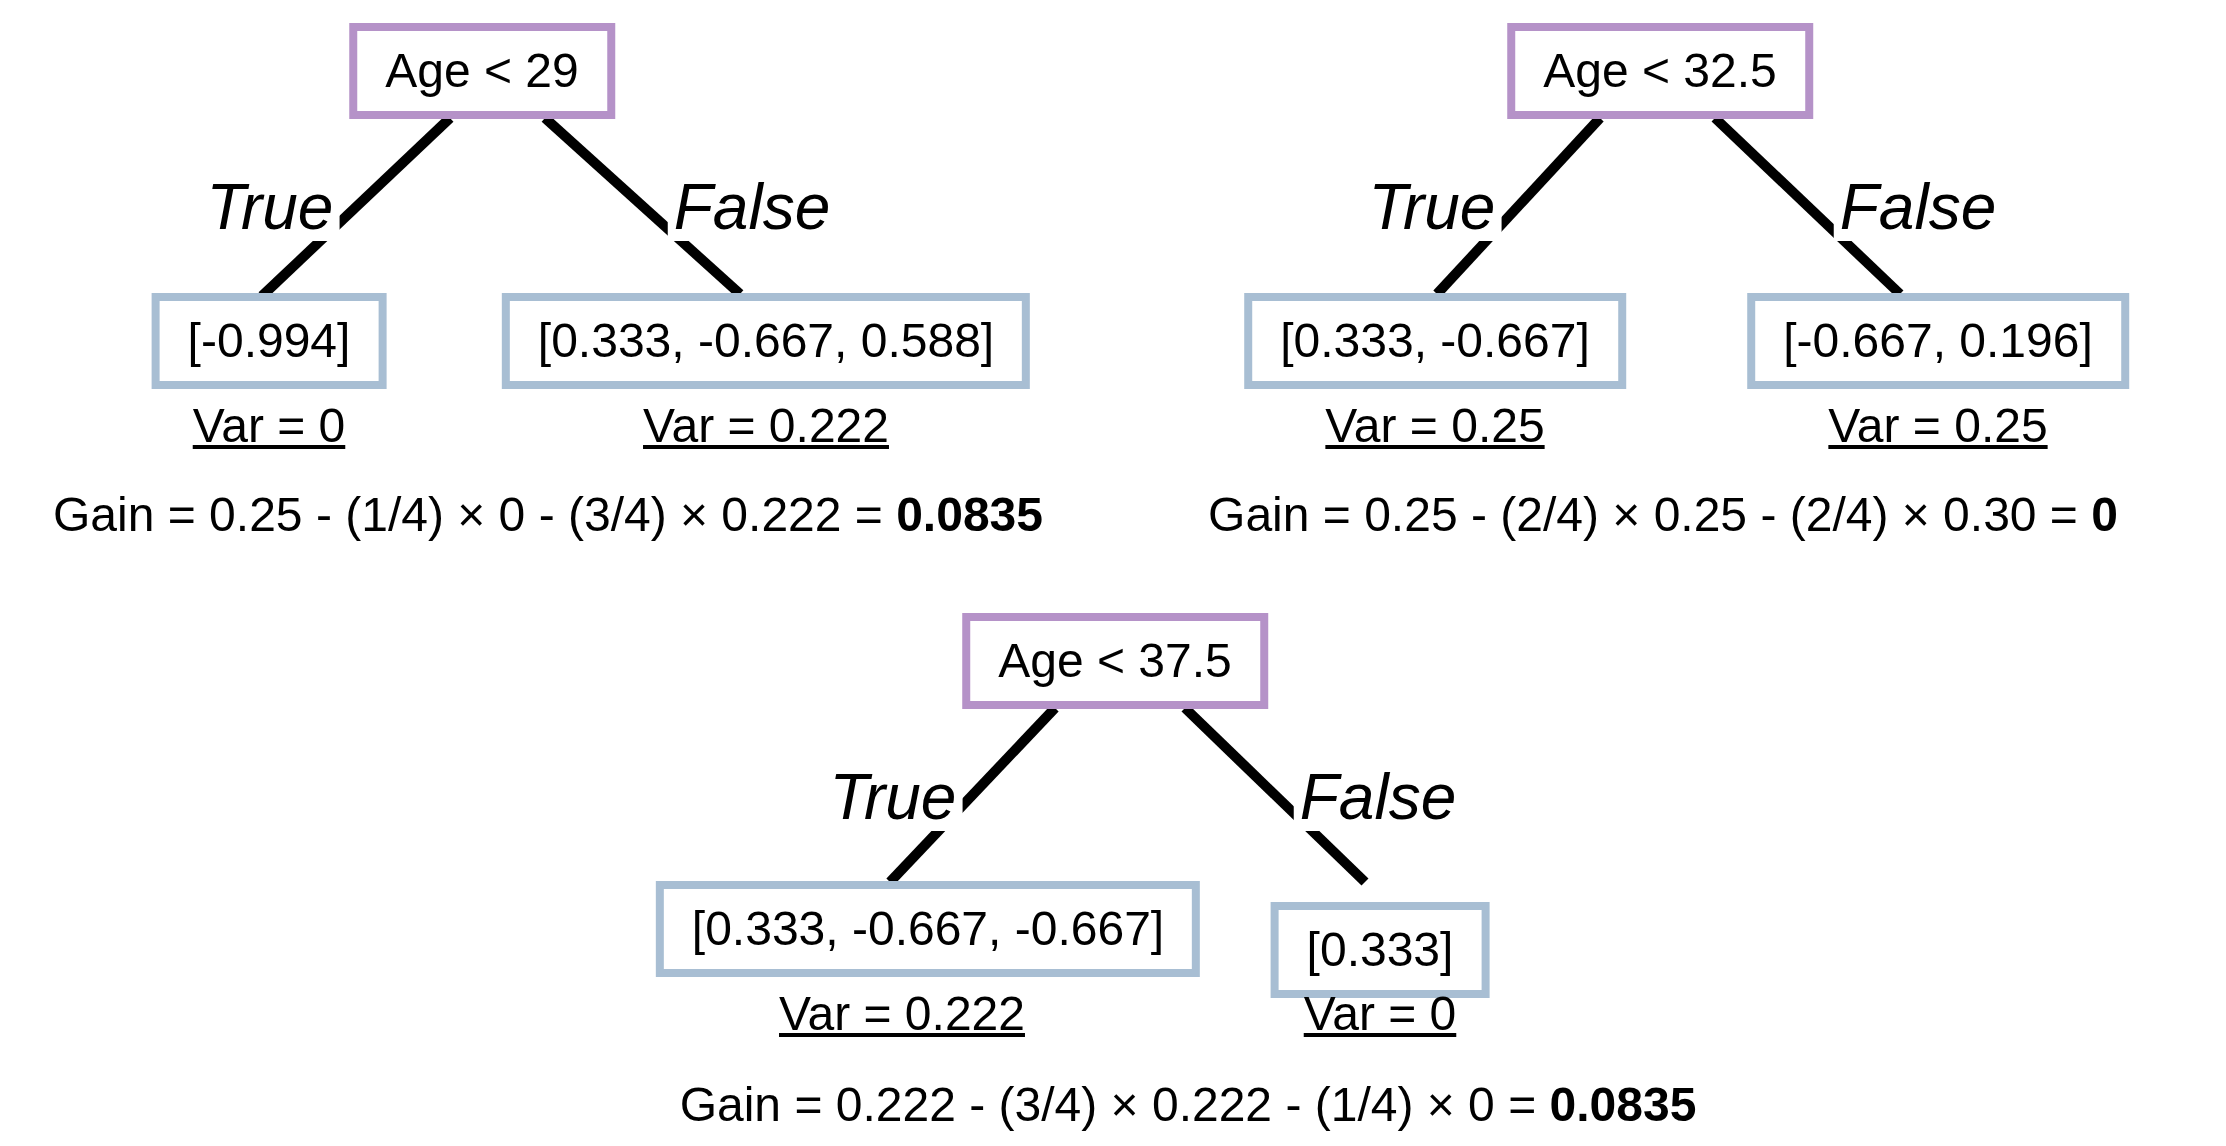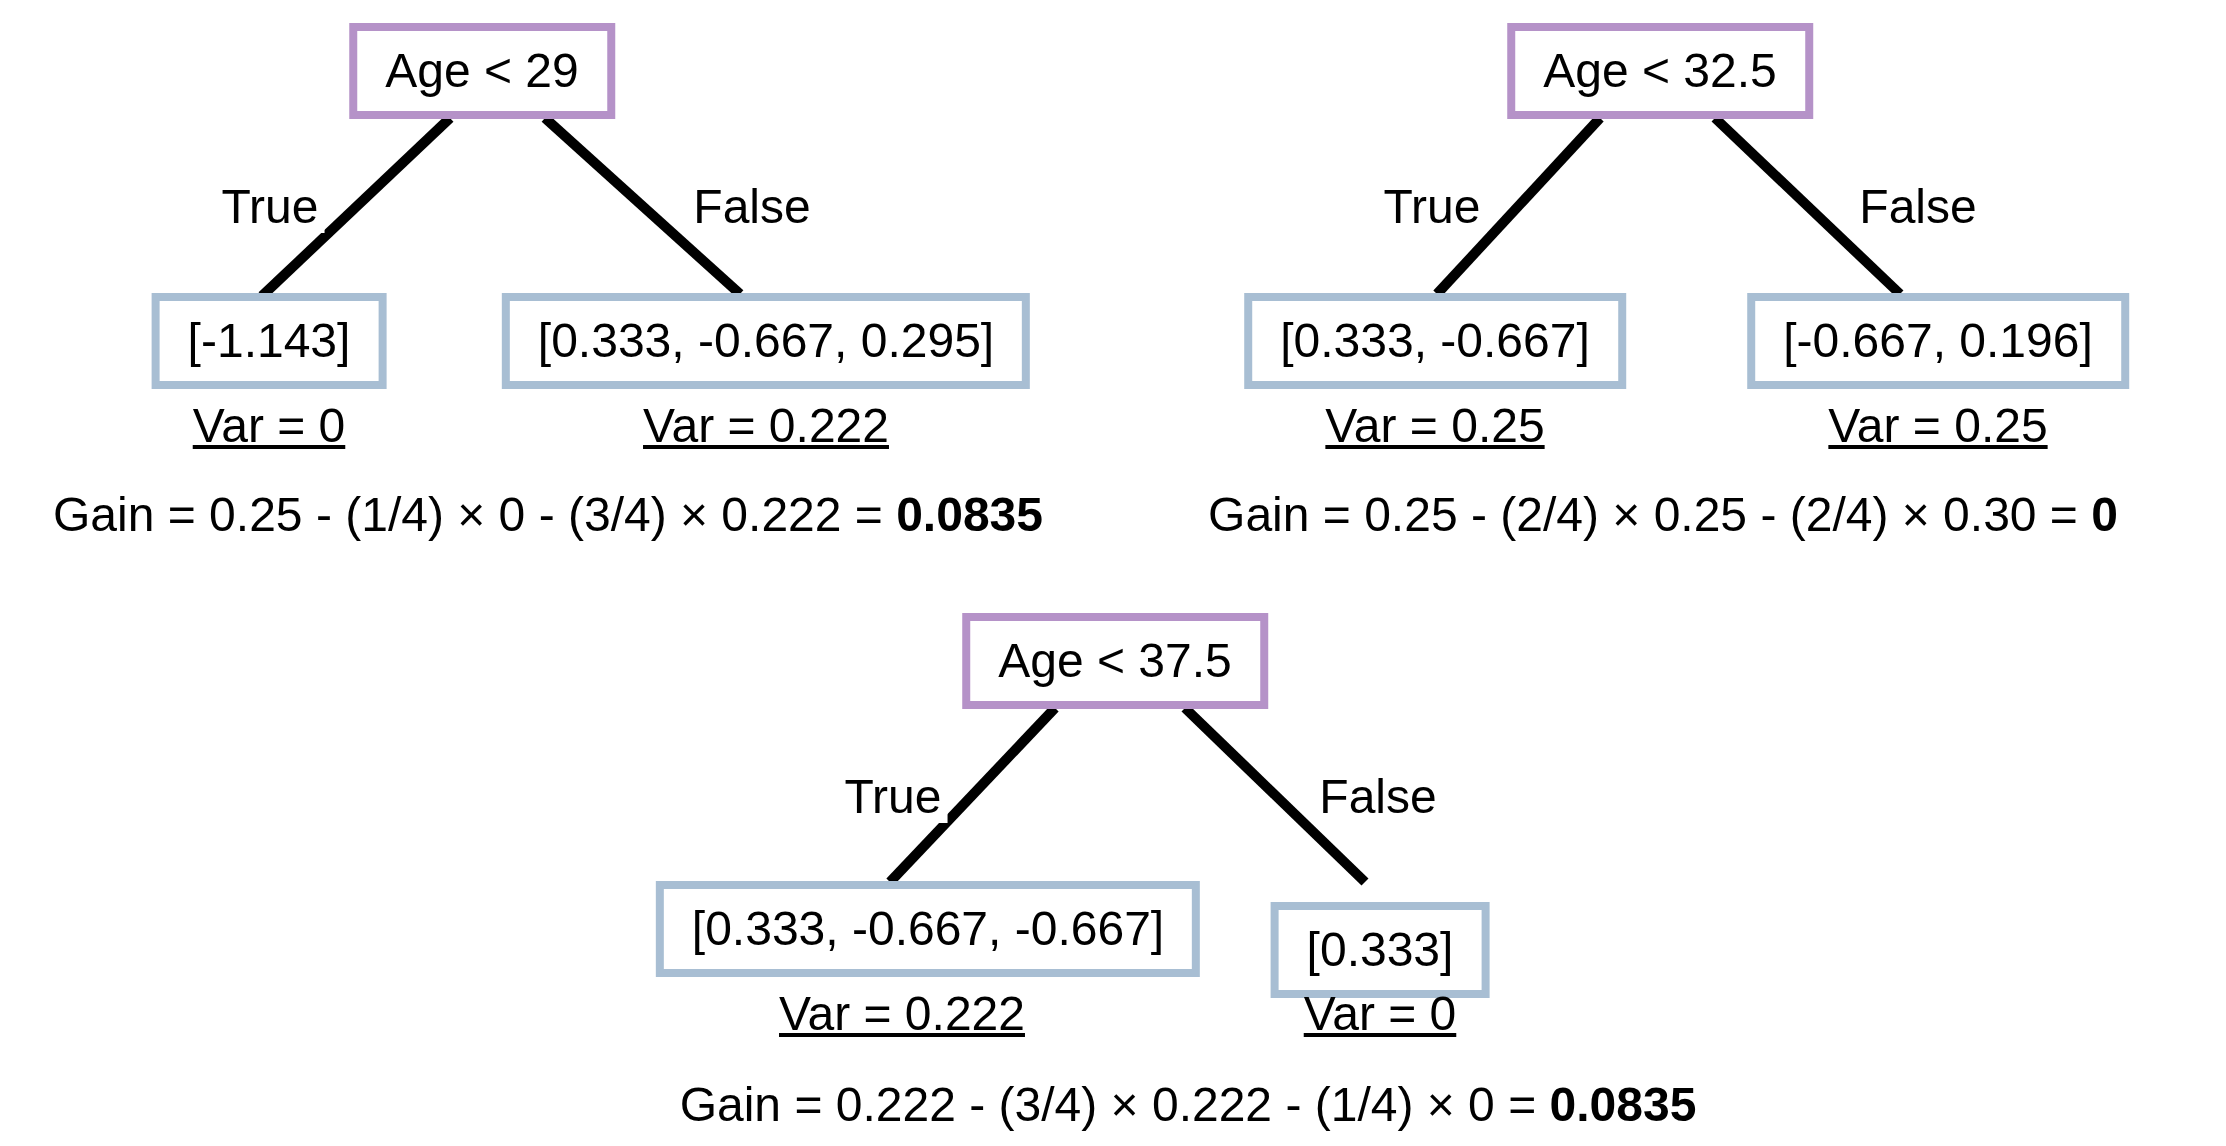--- a/index.html
+++ b/index.html
@@ -17,21 +17,21 @@
   svg.edges line{stroke:var(--line_color);stroke-width:10;}
   .node{
     position:absolute;z-index:1;transform:translateX(-50%);
     background:#fff;white-space:nowrap;text-align:center;
     font-size:48px;line-height:1;padding:16px 28px;
   }
   .node.root{border:8px solid var(--root_border);}
   .node.leaf{border:8px solid var(--leaf_border);}
   .edge-label{
     position:absolute;z-index:1;transform:translate(-50%,-50%);
-    font-size:48px;line-height:1;white-space:nowrap;background:var(--bg);padding:2px 6px;
+    font-size:64px;line-height:1;white-space:nowrap;background:var(--bg);padding:2px 6px;font-style:italic;
   }
   .var-label{
     position:absolute;z-index:1;transform:translateX(-50%);
     font-size:48px;line-height:1;white-space:nowrap;text-decoration:underline;
   }
   .gain{
     position:absolute;z-index:1;transform:translateX(-50%);
     font-size:48px;line-height:1.15;white-space:nowrap;
   }
   .gain .result{font-weight:700;}
@@ -47,22 +47,22 @@
     <line x1="1600" y1="118" x2="1437" y2="294"></line>
     <line x1="1715" y1="118" x2="1900" y2="294"></line>
     <line x1="1055" y1="708" x2="890" y2="882"></line>
     <line x1="1185" y1="708" x2="1365" y2="882"></line>
   </svg>
 
   <section>
     <div class="node root" style="left:482px;top:23px">Age &lt; 29</div>
     <div class="edge-label" style="left:270px;top:207px">True</div>
     <div class="edge-label" style="left:752px;top:207px">False</div>
-    <div class="node leaf" style="left:269px;top:293px">[-1.143]</div>
-    <div class="node leaf" style="left:766px;top:293px">[0.333, -0.667, 0.295]</div>
+    <div class="node leaf" style="left:269px;top:293px">[-0.994]</div>
+    <div class="node leaf" style="left:766px;top:293px">[0.333, -0.667, 0.588]</div>
     <div class="var-label" style="left:269px;top:402px">Var = 0</div>
     <div class="var-label" style="left:766px;top:402px">Var = 0.222</div>
     <div class="gain" style="left:548px;top:487px">
       <span>Gain = 0.25 - (1/4) × 0 - (3/4) × 0.222 = </span><span class="result">0.0835</span>
     </div>
   </section>
 
   <section>
     <div class="node root" style="left:1660px;top:23px">Age &lt; 32.5</div>
     <div class="edge-label" style="left:1432px;top:207px">True</div>

